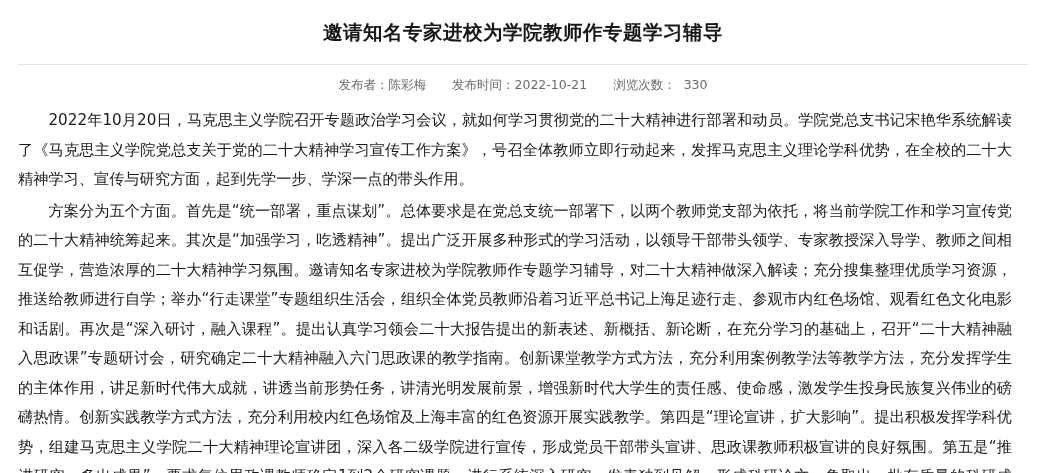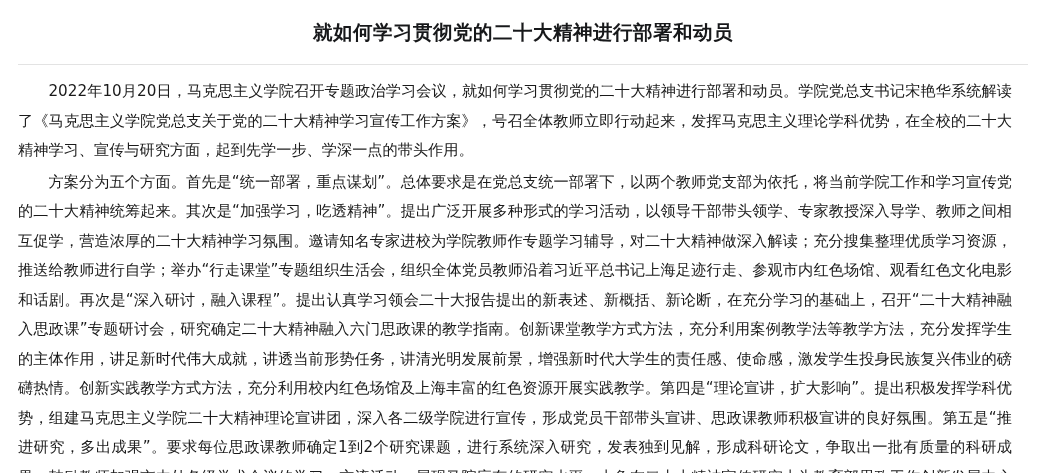--- a/index.html
+++ b/index.html
@@ -68,24 +68,29 @@
   .content p {
     margin: 0 16px 2px 0;
     text-indent: 2em;
   }
 </style>
 </head>
 <body>
 
 <div class="page">
 
-  <h1 class="article-title">就如何学习贯彻党的二十大精神进行部署和动员</h1>
+  <h1 class="article-title">邀请知名专家进校为学院教师作专题学习辅导</h1>
 
   <div class="meta-rule"></div>
 
+  <div class="meta-bar">
+    <span class="meta-item"><span>发布者：</span><span class="meta-val">陈彩梅</span></span>
+    <span class="meta-item"><span>发布时间：</span><span class="meta-val">2022-10-21</span></span>
+    <span class="meta-item"><span>浏览次数：</span><span class="meta-val spaced">330</span></span>
+  </div>
 
   <div class="content">
     <p>2022年10月20日，马克思主义学院召开专题政治学习会议，就如何学习贯彻党的二十大精神进行部署和动员。学院党总支书记宋艳华系统解读了《马克思主义学院党总支关于党的二十大精神学习宣传工作方案》，号召全体教师立即行动起来，发挥马克思主义理论学科优势，在全校的二十大精神学习、宣传与研究方面，起到先学一步、学深一点的带头作用。</p>
     <p>方案分为五个方面。首先是“统一部署，重点谋划”。总体要求是在党总支统一部署下，以两个教师党支部为依托，将当前学院工作和学习宣传党的二十大精神统筹起来。其次是“加强学习，吃透精神”。提出广泛开展多种形式的学习活动，以领导干部带头领学、专家教授深入导学、教师之间相互促学，营造浓厚的二十大精神学习氛围。邀请知名专家进校为学院教师作专题学习辅导，对二十大精神做深入解读；充分搜集整理优质学习资源，推送给教师进行自学；举办“行走课堂”专题组织生活会，组织全体党员教师沿着习近平总书记上海足迹行走、参观市内红色场馆、观看红色文化电影和话剧。再次是“深入研讨，融入课程”。提出认真学习领会二十大报告提出的新表述、新概括、新论断，在充分学习的基础上，召开“二十大精神融入思政课”专题研讨会，研究确定二十大精神融入六门思政课的教学指南。创新课堂教学方式方法，充分利用案例教学法等教学方法，充分发挥学生的主体作用，讲足新时代伟大成就，讲透当前形势任务，讲清光明发展前景，增强新时代大学生的责任感、使命感，激发学生投身民族复兴伟业的磅礴热情。创新实践教学方式方法，充分利用校内红色场馆及上海丰富的红色资源开展实践教学。第四是“理论宣讲，扩大影响”。提出积极发挥学科优势，组建马克思主义学院二十大精神理论宣讲团，深入各二级学院进行宣传，形成党员干部带头宣讲、思政课教师积极宣讲的良好氛围。第五是“推进研究，多出成果”。要求每位思政课教师确定1到2个研究课题，进行系统深入研究，发表独到见解，形成科研论文，争取出一批有质量的科研成果。鼓励教师加强市内外各级学术会议的学习、交流活动，展现马院应有的研究水平，力争在二十大精神宣传研究上为教育部思政工作创新发展中心（上海建桥学院）及全国党建示范高校建设添砖加瓦。</p>
 
   </div>
 
 </div>
 
 </body></html>

